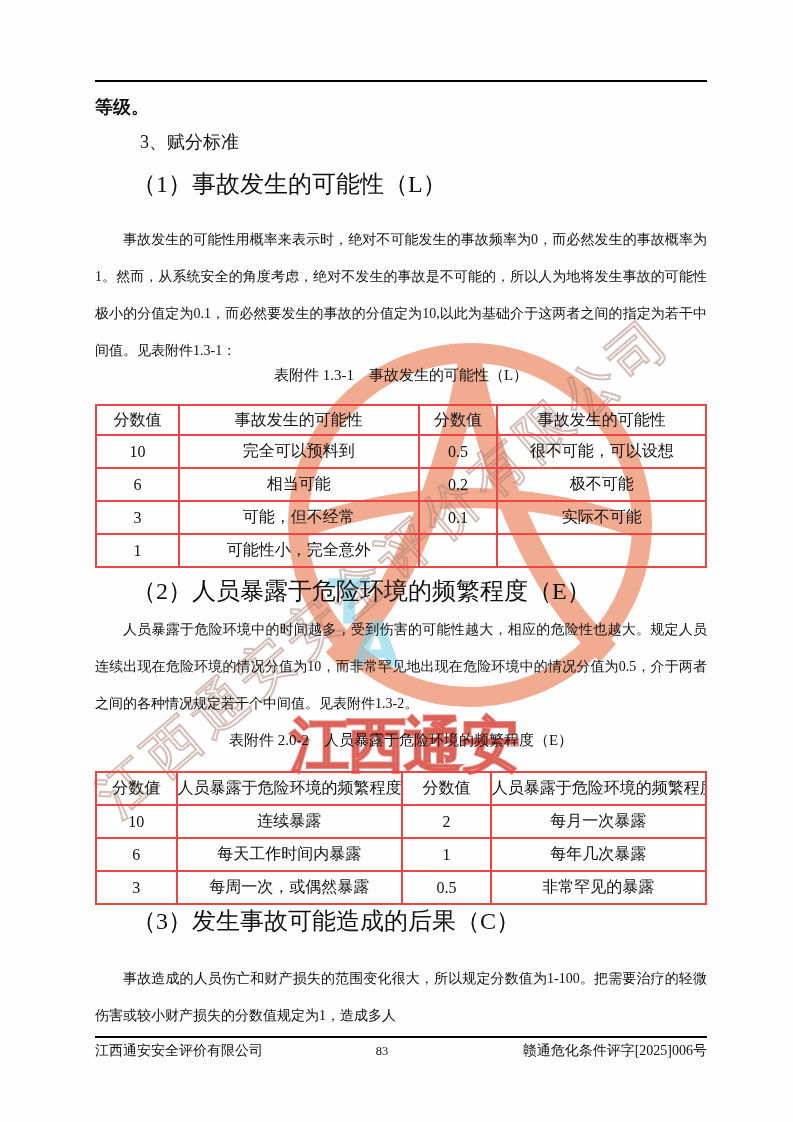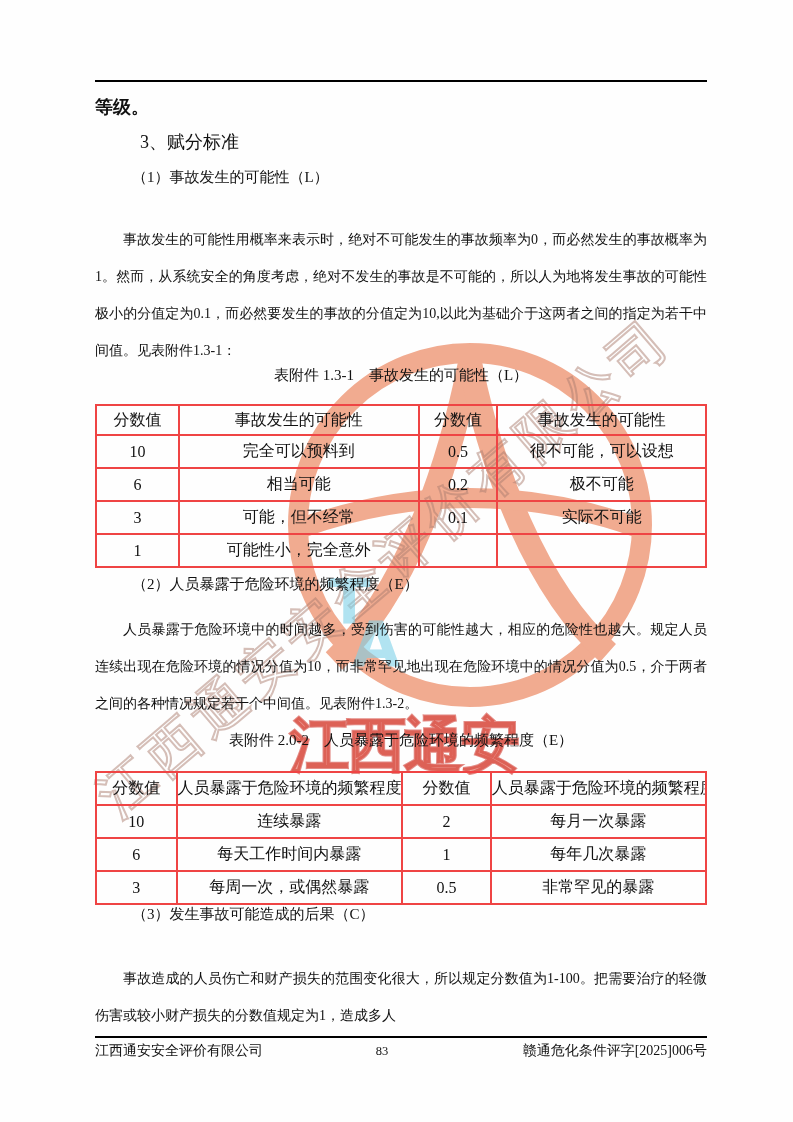--- a/index.html
+++ b/index.html
@@ -29,21 +29,21 @@
   }
   
   .content{position:absolute;inset:0;z-index:2;}
   .blk{position:absolute;left:95px;width:612px;}
   .hdr-title{top:55px;text-align:center;font-size:12.5px;letter-spacing:.5px;}
   .rule{position:absolute;left:95px;width:612px;height:2px;background:#000;}
   .hdr-rule{top:80px;}
   .ftr-rule{top:1036px;}
   .lead{top:95px;font-size:18px;font-weight:bold;}
   .h-sec{top:130px;font-size:18px;padding-left:45px;box-sizing:border-box;}
-  .h-sub{font-size:15px;padding-left:37px;box-sizing:border-box;}
+  .h-sub{font-size:24px;padding-left:37px;box-sizing:border-box;}
   .h-sub1{top:168px;}
   .h-sub2{top:575px;}
   .h-sub3{top:905px;}
   .para{font-size:14px;line-height:37px;text-align:justify;text-indent:2em;margin-top:24px;}
   .para1{top:197px;}
   .para2{top:587px;}
   .para3{top:936px;}
   .tbl-title{text-align:center;font-size:15px;}
   .t1-title{top:366px;}
   .t2-title{top:731px;}

